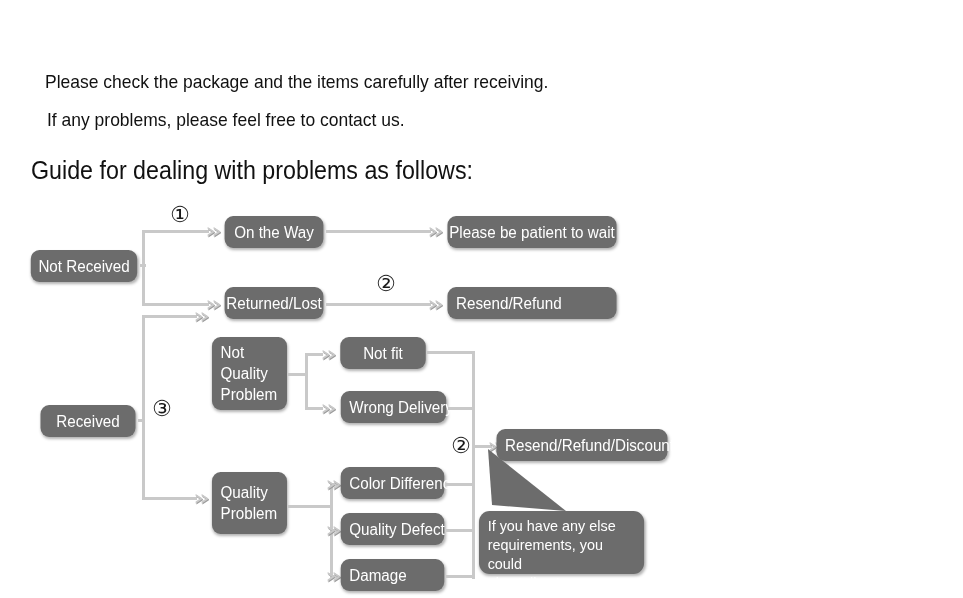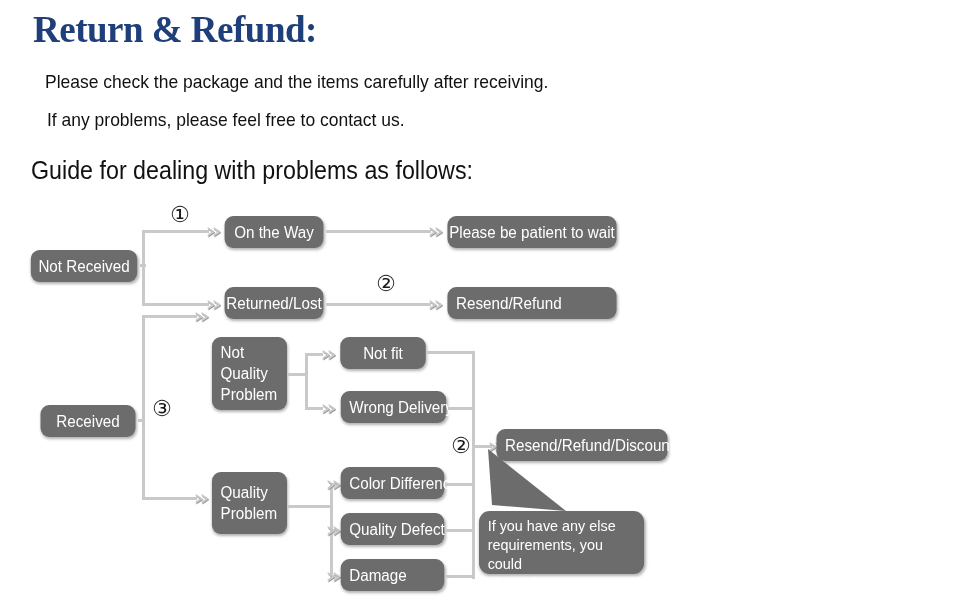--- a/index.html
+++ b/index.html
@@ -142,21 +142,20 @@
     top: 252px;
     width: 90px;
     height: 72px;
   }
 </style>
 </head>
 <body>
 
 <div id="page">
 
-  <div id="title">Return &amp; Refund:</div>
   <div class="para" id="para1">Please check the package and the items carefully after receiving.</div>
   <div class="para" id="para2">If any problems, please feel free to contact us.</div>
   <div id="guide">Guide for dealing with problems as follows:</div>
 
   <div id="chart">
 
     <div class="node" style="left:28px; top:55px; width:112px; height:32px;">Not Received</div>
 
     <div class="ln lnv" style="left:142px; top:35px; height:76px;"></div>
     <div class="ln lnh" style="left:140px; top:69px; width:6px;"></div>

